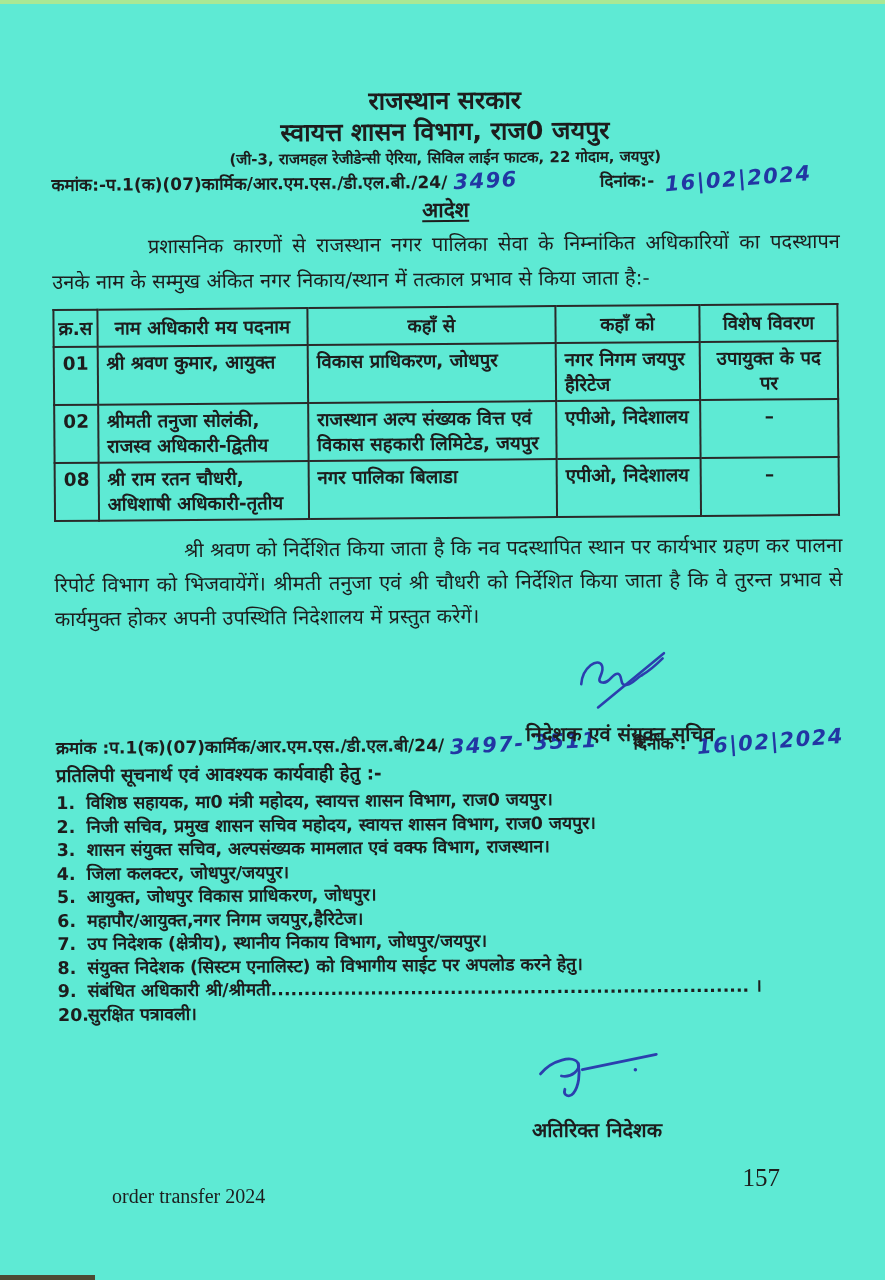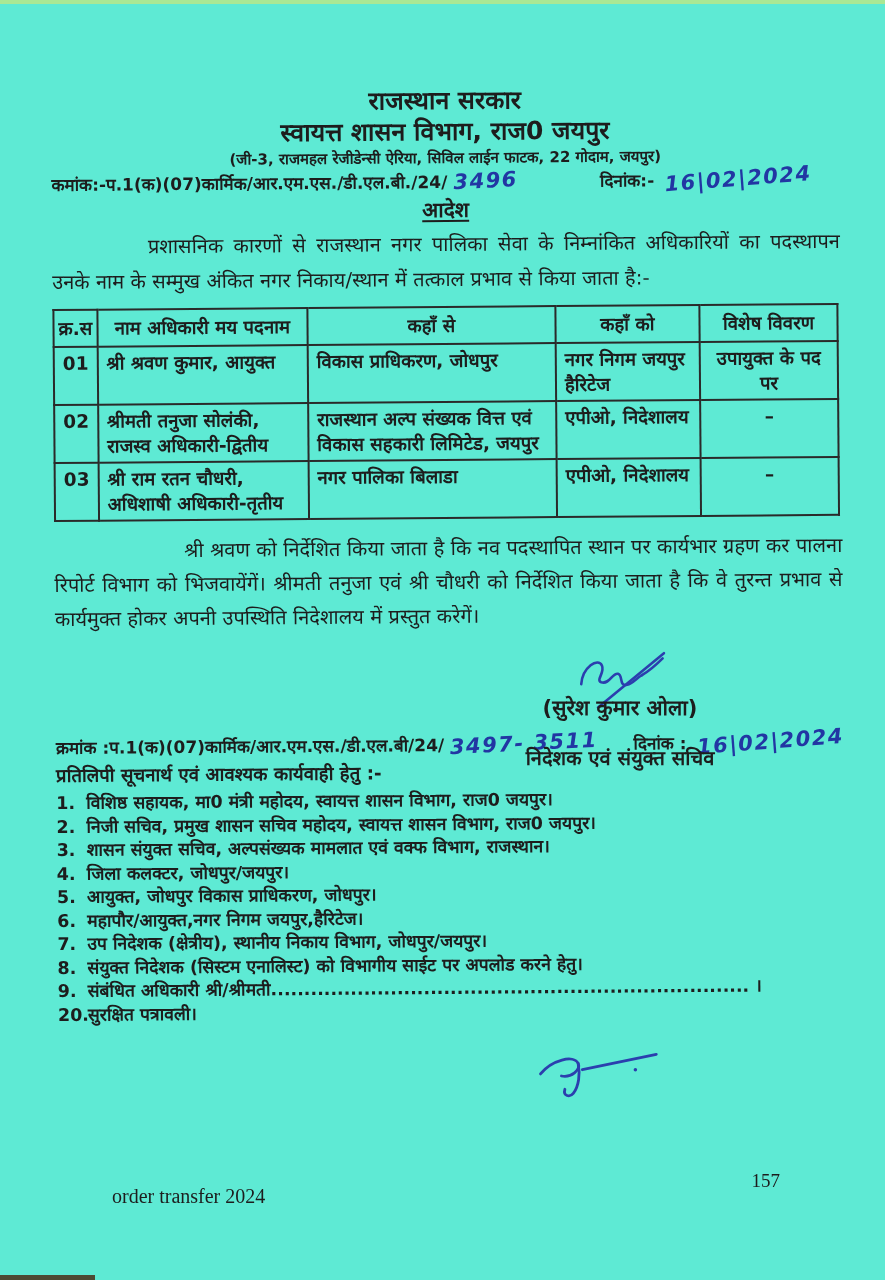--- a/index.html
+++ b/index.html
@@ -42,21 +42,21 @@
   .sig2{top:1046px;right:168px;width:240px;}
   .sig-svg{display:block;margin:0 auto -14px auto;}
   .sig-name{font-size:21px;font-weight:600;line-height:24px;}
   .sig-title{font-size:20px;font-weight:600;line-height:24px;margin-top:26px;}
   .ref2{margin-top:98px;}
   .copy-head{font-size:18.5px;font-weight:600;line-height:26px;margin-top:2px;}
   .copy-list{margin-top:3px;}
   .copy-item{display:flex;font-size:17.5px;font-weight:600;line-height:23.5px;}
   .copy-item .num{width:30px;flex:none;}
   .footer-left{position:absolute;left:112px;bottom:72px;font-family:"Liberation Serif","DejaVu Serif",serif;font-size:20px;}
-  .page-num{position:absolute;right:105px;bottom:88px;font-family:"Liberation Serif","DejaVu Serif",serif;font-size:19px;}
+  .page-num{position:absolute;right:105px;bottom:88px;font-family:"Liberation Serif","DejaVu Serif",serif;font-size:25px;}
 </style>
 </head>
 <body>
 
 <div class="sheet">
   <div class="artifact-top"></div>
   <div class="artifact-bottom"></div>
 
   <div class="content">
 
@@ -96,21 +96,21 @@
           <td class="remarks">उपायुक्त के पद पर</td>
         </tr>
         <tr>
           <td class="sno">02</td>
           <td>श्रीमती तनुजा सोलंकी, राजस्व अधिकारी-द्वितीय</td>
           <td>राजस्थान अल्प संख्यक वित्त एवं विकास सहकारी लिमिटेड, जयपुर</td>
           <td>एपीओ, निदेशालय</td>
           <td class="remarks">–</td>
         </tr>
         <tr>
-          <td class="sno">03</td>
+          <td class="sno">08</td>
           <td>श्री राम रतन चौधरी, अधिशाषी अधिकारी-तृतीय</td>
           <td>नगर पालिका बिलाडा</td>
           <td>एपीओ, निदेशालय</td>
           <td class="remarks">–</td>
         </tr>
       </tbody>
     </table>
 
     <div class="para p2">श्री श्रवण को निर्देशित किया जाता है कि नव पदस्थापित स्थान पर कार्यभार ग्रहण कर पालना रिपोर्ट विभाग को भिजवायेंगें। श्रीमती तनुजा एवं श्री चौधरी को निर्देशित किया जाता है कि वे तुरन्त प्रभाव से कार्यमुक्त होकर अपनी उपस्थिति निदेशालय में प्रस्तुत करेगें।</div>
 
@@ -170,30 +170,30 @@
   </div>
 
   <div class="sig-block sig1">
     <svg class="sig-svg" width="180" height="62" viewBox="0 0 180 96">
       <g fill="none" stroke="#2b3fae" stroke-width="4" stroke-linecap="round">
         <path d="M30,56 C32,30 56,14 62,27 C67,38 52,50 61,53 C74,57 78,38 87,40 C95,42 88,60 101,57 C110,55 116,46 124,42"></path>
         <path d="M124,42 C134,36 146,26 156,16"></path>
         <path d="M158,8 L56,92"></path>
       </g>
     </svg>
-    <div class="sig-name">(सुरेश कुमार ओला)</div>
     <div class="sig-title">निदेशक एवं संयुक्त सचिव</div>
   </div>
 
   <div class="sig-block sig2">
     <svg class="sig-svg" width="190" height="60" viewBox="0 0 190 86">
       <g fill="none" stroke="#2b3fae" stroke-width="4" stroke-linecap="round">
         <path d="M14,40 C30,20 62,12 68,25 C72,34 58,46 44,43"></path>
         <path d="M68,25 C71,40 69,58 61,68 C56,74 46,72 49,62"></path>
         <path d="M74,34 L180,12"></path>
         <circle cx="150" cy="34" r="2.5" fill="#2b3fae" stroke="none"></circle>
       </g>
     </svg>
+    <div class="sig-title">अतिरिक्त निदेशक</div>
   </div>
 
   <div class="footer-left">order transfer 2024</div>
   <div class="page-num">157</div>
 </div>
 
 </body></html>

